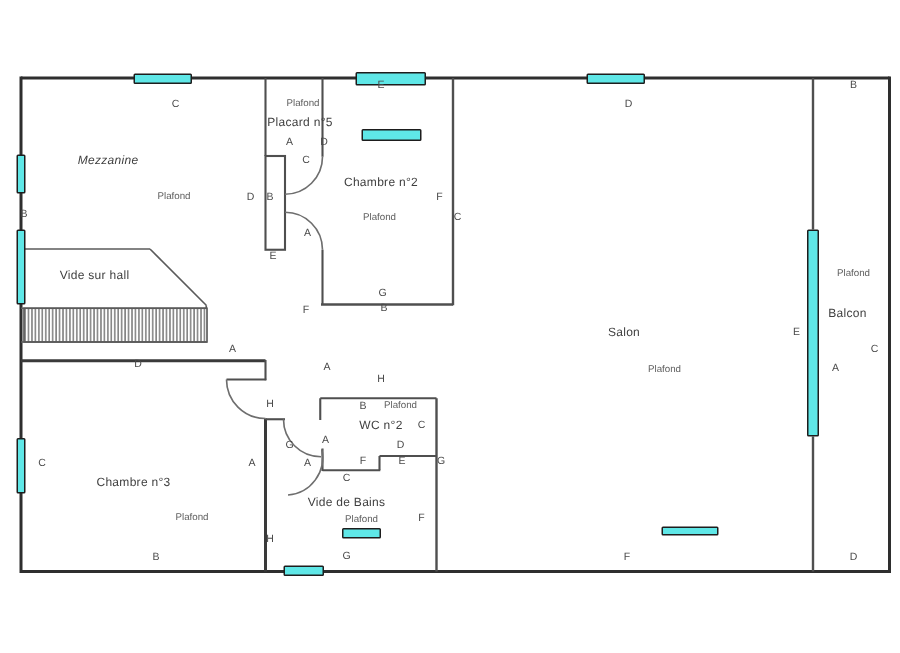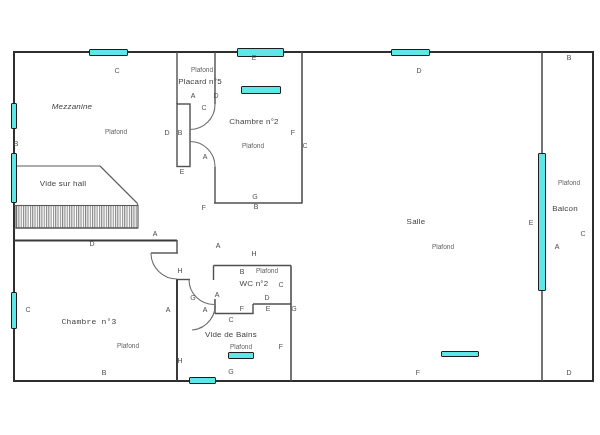--- a/index.html
+++ b/index.html
@@ -103,24 +103,24 @@
       <div class="window" style="left: 228px; top: 352px; width: 25.5px; height: 6.5px;"></div>
       <div class="window" style="left: 441px; top: 350.5px; width: 38px; height: 6.5px;"></div>
       <div class="window" style="left: 189px; top: 376.5px; width: 27px; height: 7px;"></div>
     </div>
 
   <div class="layer">
       <div class="room" style="left: 72px; top: 107px; font-style: italic;">Mezzanine</div>
       <div class="room" style="left: 200px; top: 82px;">Placard n°5</div>
       <div class="room" style="left: 254px; top: 122px;">Chambre n°2</div>
       <div class="room" style="left: 63px; top: 184px;">Vide sur hall</div>
-      <div class="room" style="left: 89px; top: 322px; font-family: Liberation Mono, monospace;">Chambre n°3</div>
+      <div class="room" style="left: 89px; top: 322px;">Chambre n°3</div>
       <div class="room" style="left: 254px; top: 284px;">WC n°2</div>
       <div class="room" style="left: 231px; top: 335px;">Vide de Bains</div>
-      <div class="room" style="left: 416px; top: 222px;">Salle</div>
+      <div class="room" style="left: 416px; top: 222px;">Salon</div>
       <div class="room" style="left: 565px; top: 209px;">Balcon</div>
     </div>
   <div class="layer">
       <div class="plafond" style="left: 116px; top: 132px;">Plafond</div>
       <div class="plafond" style="left: 202px; top: 70px;">Plafond</div>
       <div class="plafond" style="left: 253px; top: 146px;">Plafond</div>
       <div class="plafond" style="left: 128px; top: 346px;">Plafond</div>
       <div class="plafond" style="left: 267px; top: 271px;">Plafond</div>
       <div class="plafond" style="left: 241px; top: 347px;">Plafond</div>
       <div class="plafond" style="left: 443px; top: 247px;">Plafond</div>

